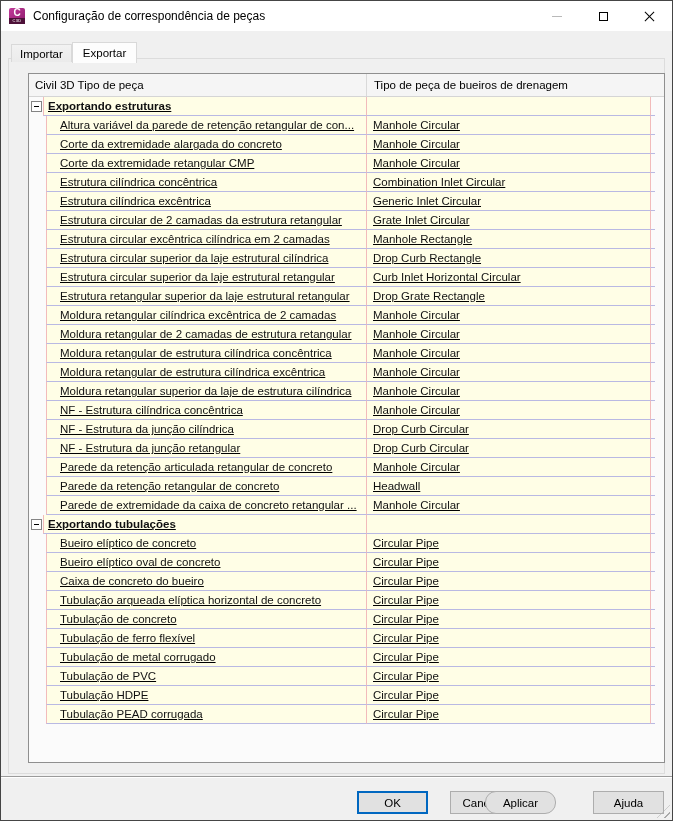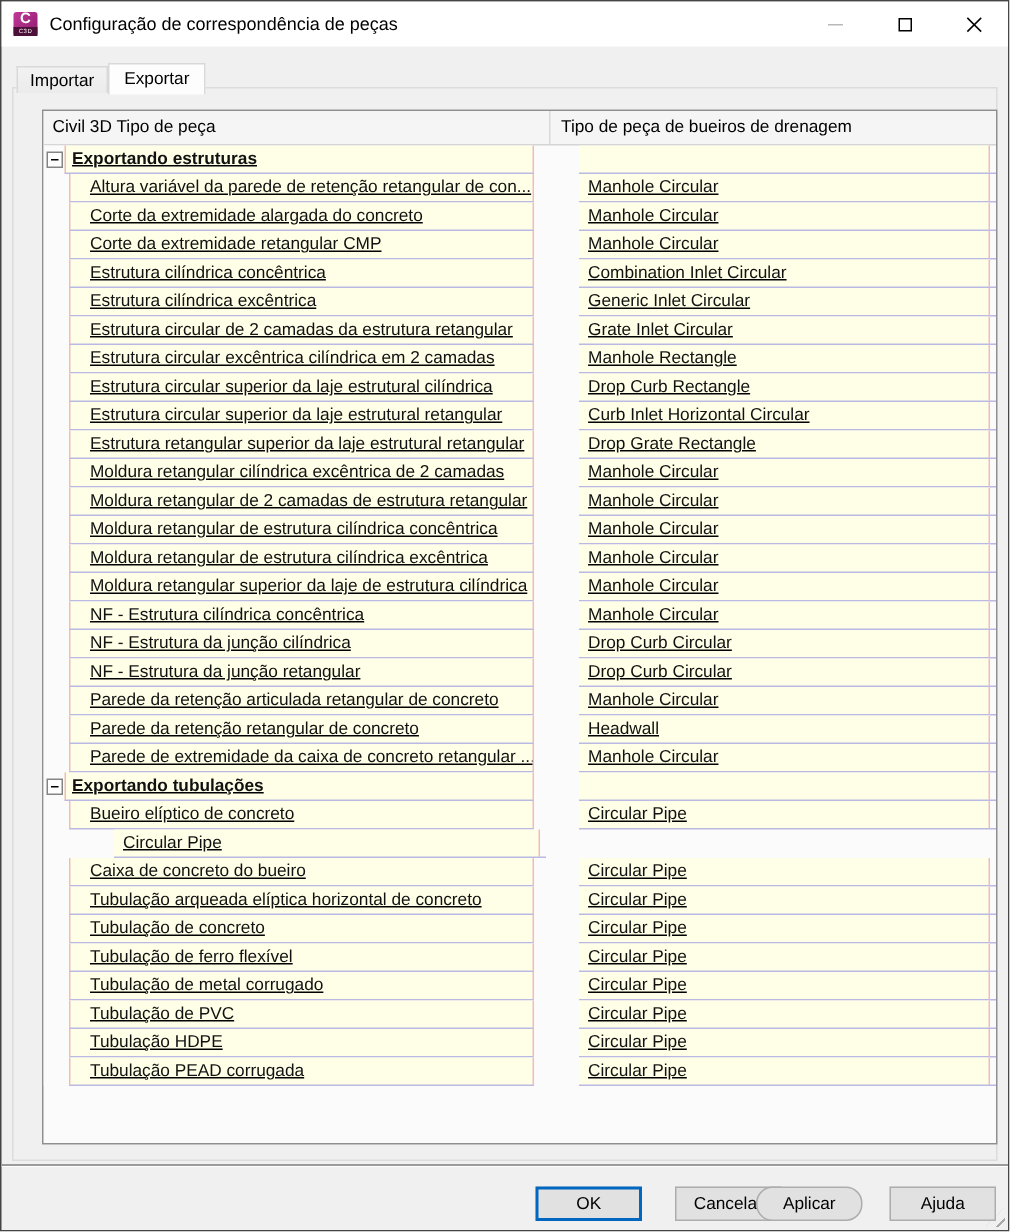--- a/index.html
+++ b/index.html
@@ -48,36 +48,36 @@
   .hcell1 { width:338px; padding-left:6px; border-right:1px solid #d9d9d9; }
   .hcell2 { flex:1; padding-left:7px; }
 
   .row { display:flex; height:19px;text-decoration:underline; }
   .cell { font-size:11.5px; line-height:18px; background:#fffee6;
           border-bottom:1px solid #b9b9e3; overflow:hidden; white-space:nowrap; color:#111; }
   .gutter { width:17px; background:#fbfbfb; flex:0 0 auto; }
   .gutter.group-gutter { width:14px; }
   .c1 { width:321px; padding-left:13px; border-left:1px solid #f2bbbb; border-right:1px solid #f2bbbb; }
   .c1.groupc1 { width:324px; padding-left:4px; font-weight:bold; }
-  .c2 { width:284px; padding-left:6px; border-right:1px solid #f2bbbb;margin-left:30px; }
+  .c2 { width:284px; padding-left:6px; border-right:1px solid #f2bbbb; }
   .stub { width:4px; border-bottom:1px solid #b9b9e3; }
 
   .collapse-box { width:11px; height:11px; margin:4px 0 0 2px; background:#fff;
           border:1px solid #848484; display:flex; align-items:center; justify-content:center; }
   .collapse-box .minus { width:5px; height:1px; background:#000; }
 
   
   .footer-separator { position:absolute; left:0; right:0; top:775px; height:2px;
           background: linear-gradient(#9b9b9b 50%, #ffffff 50%); }
   .btn { position:absolute; top:790px; width:71px; height:23px; background:#e1e1e1;
          border:1px solid #adadad; font-size:11.5px; font-family:"Liberation Sans",sans-serif;
          color:#000; text-align:center; }
   .btn-default { border:2px solid #0067c0; left:340px;margin-left:16px; }
   .btn-cancel { left:449px; }
-  .btn-apply  { left:503px;border-radius:11px; }
+  .btn-apply  { left:484px;border-radius:11px; }
   .btn-help   { left:592px; }
   .resize-grip { position:absolute; right:2px; bottom:2px; width:13px; height:13px;
          background: repeating-linear-gradient(315deg, transparent 0 3px, #a9a9a9 3px 4.5px, transparent 4.5px 6px);
          clip-path: polygon(100% 0, 100% 100%, 0 100%); }
 </style>
 </head>
 <body>
 
 <div class="window">
 
@@ -259,20 +259,21 @@
           <div class="stub"></div>
         </div>
         <div class="row">
           <div class="gutter"></div>
           <div class="cell c1">Bueiro elíptico de concreto</div>
           <div class="cell c2">Circular Pipe</div>
           <div class="stub"></div>
         </div>
         <div class="row">
           <div class="gutter"></div>
+          <div class="cell c1">Bueiro elíptico oval de concreto</div>
           <div class="cell c2">Circular Pipe</div>
           <div class="stub"></div>
         </div>
         <div class="row">
           <div class="gutter"></div>
           <div class="cell c1">Caixa de concreto do bueiro</div>
           <div class="cell c2">Circular Pipe</div>
           <div class="stub"></div>
         </div>
         <div class="row">

